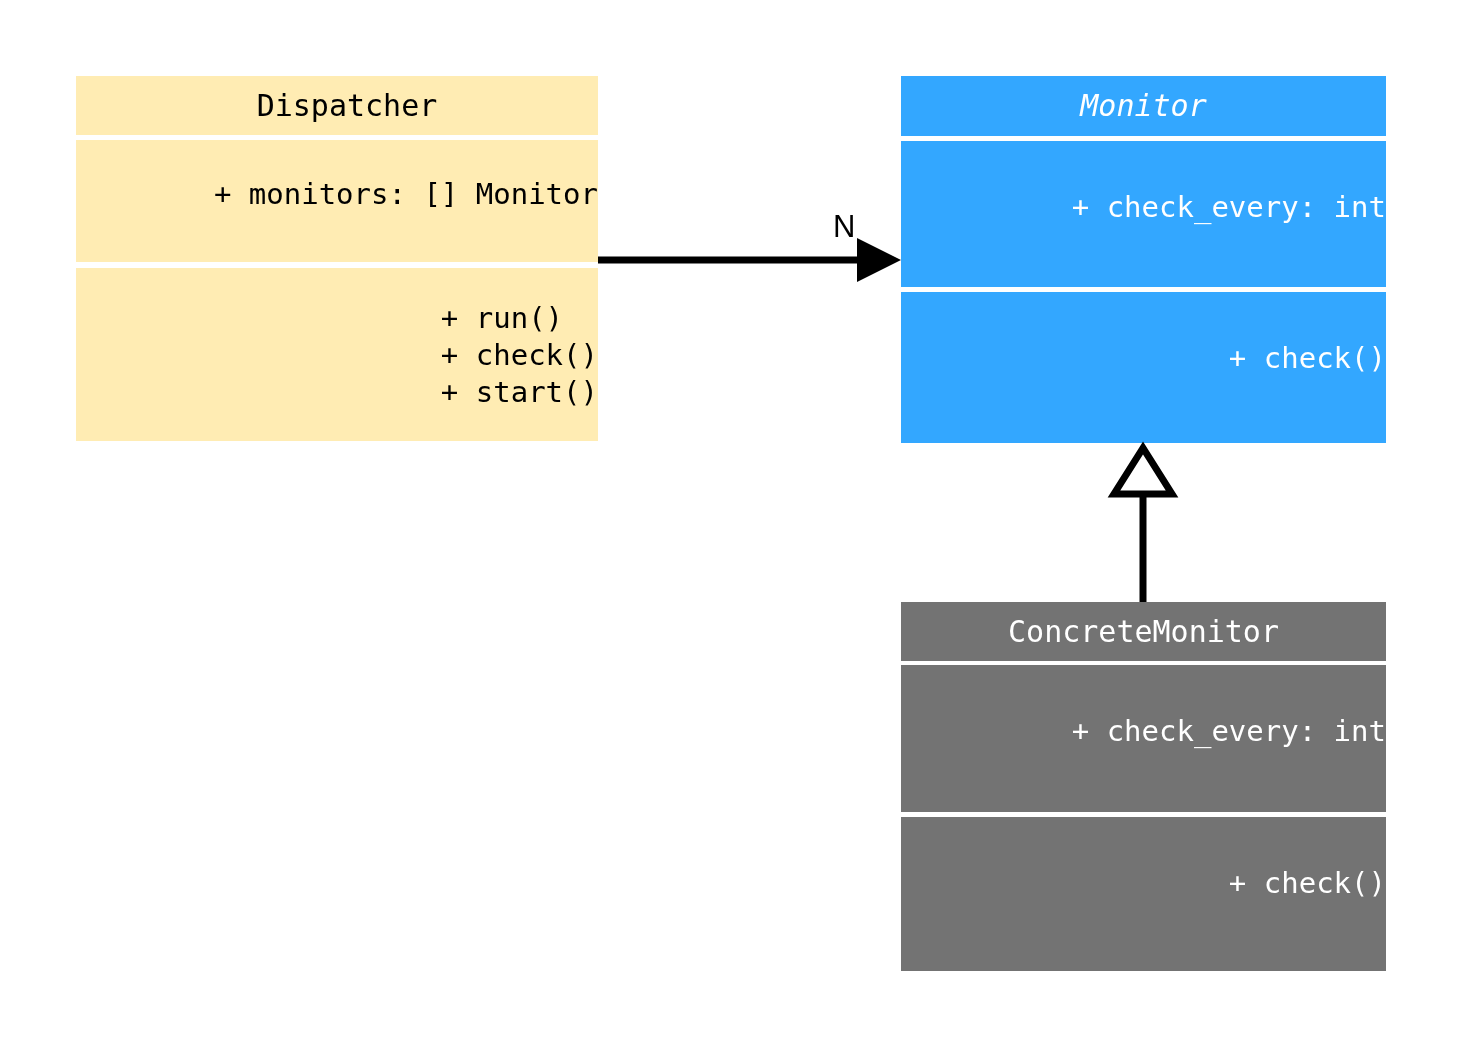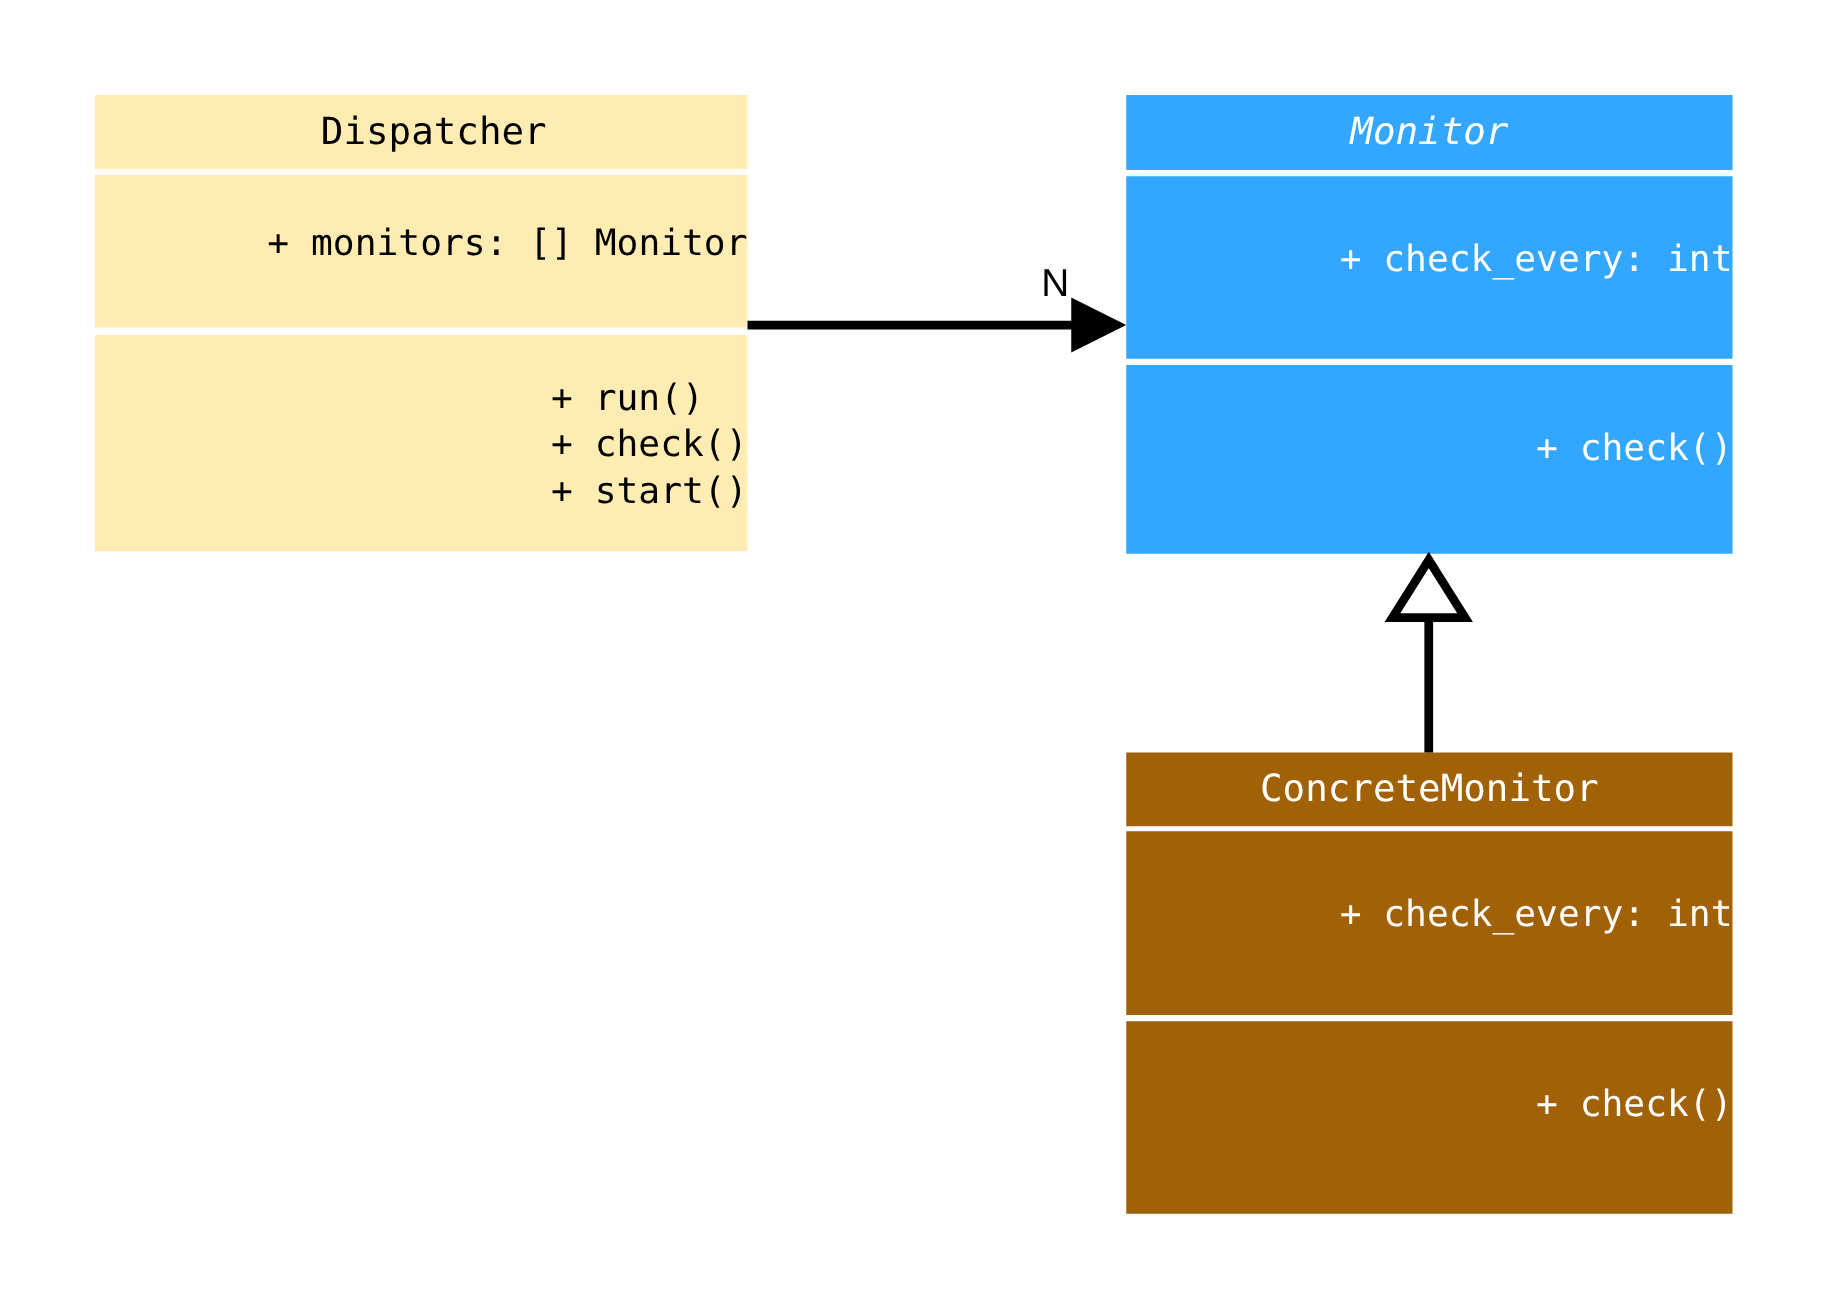--- a/index.html
+++ b/index.html
@@ -63,21 +63,21 @@
   .class-dispatcher .uml-compartment { background: #ffecb3; }
   .class-dispatcher .uml-title,
   .class-dispatcher .uml-member { color: #000000; }
 
   
   .class-monitor .uml-compartment { background: #33a7ff; }
   .class-monitor .uml-title,
   .class-monitor .uml-member { color: #ffffff; }
 
   
-  .class-concrete .uml-compartment { background: #a16207; }
+  .class-concrete .uml-compartment { background: #737373; }
   .class-concrete .uml-title,
   .class-concrete .uml-member { color: #ffffff; }
 
   
   .connector {
     position: absolute;
     left: 0;
     top: 0;
     width: 1463px;
     height: 1048px;

